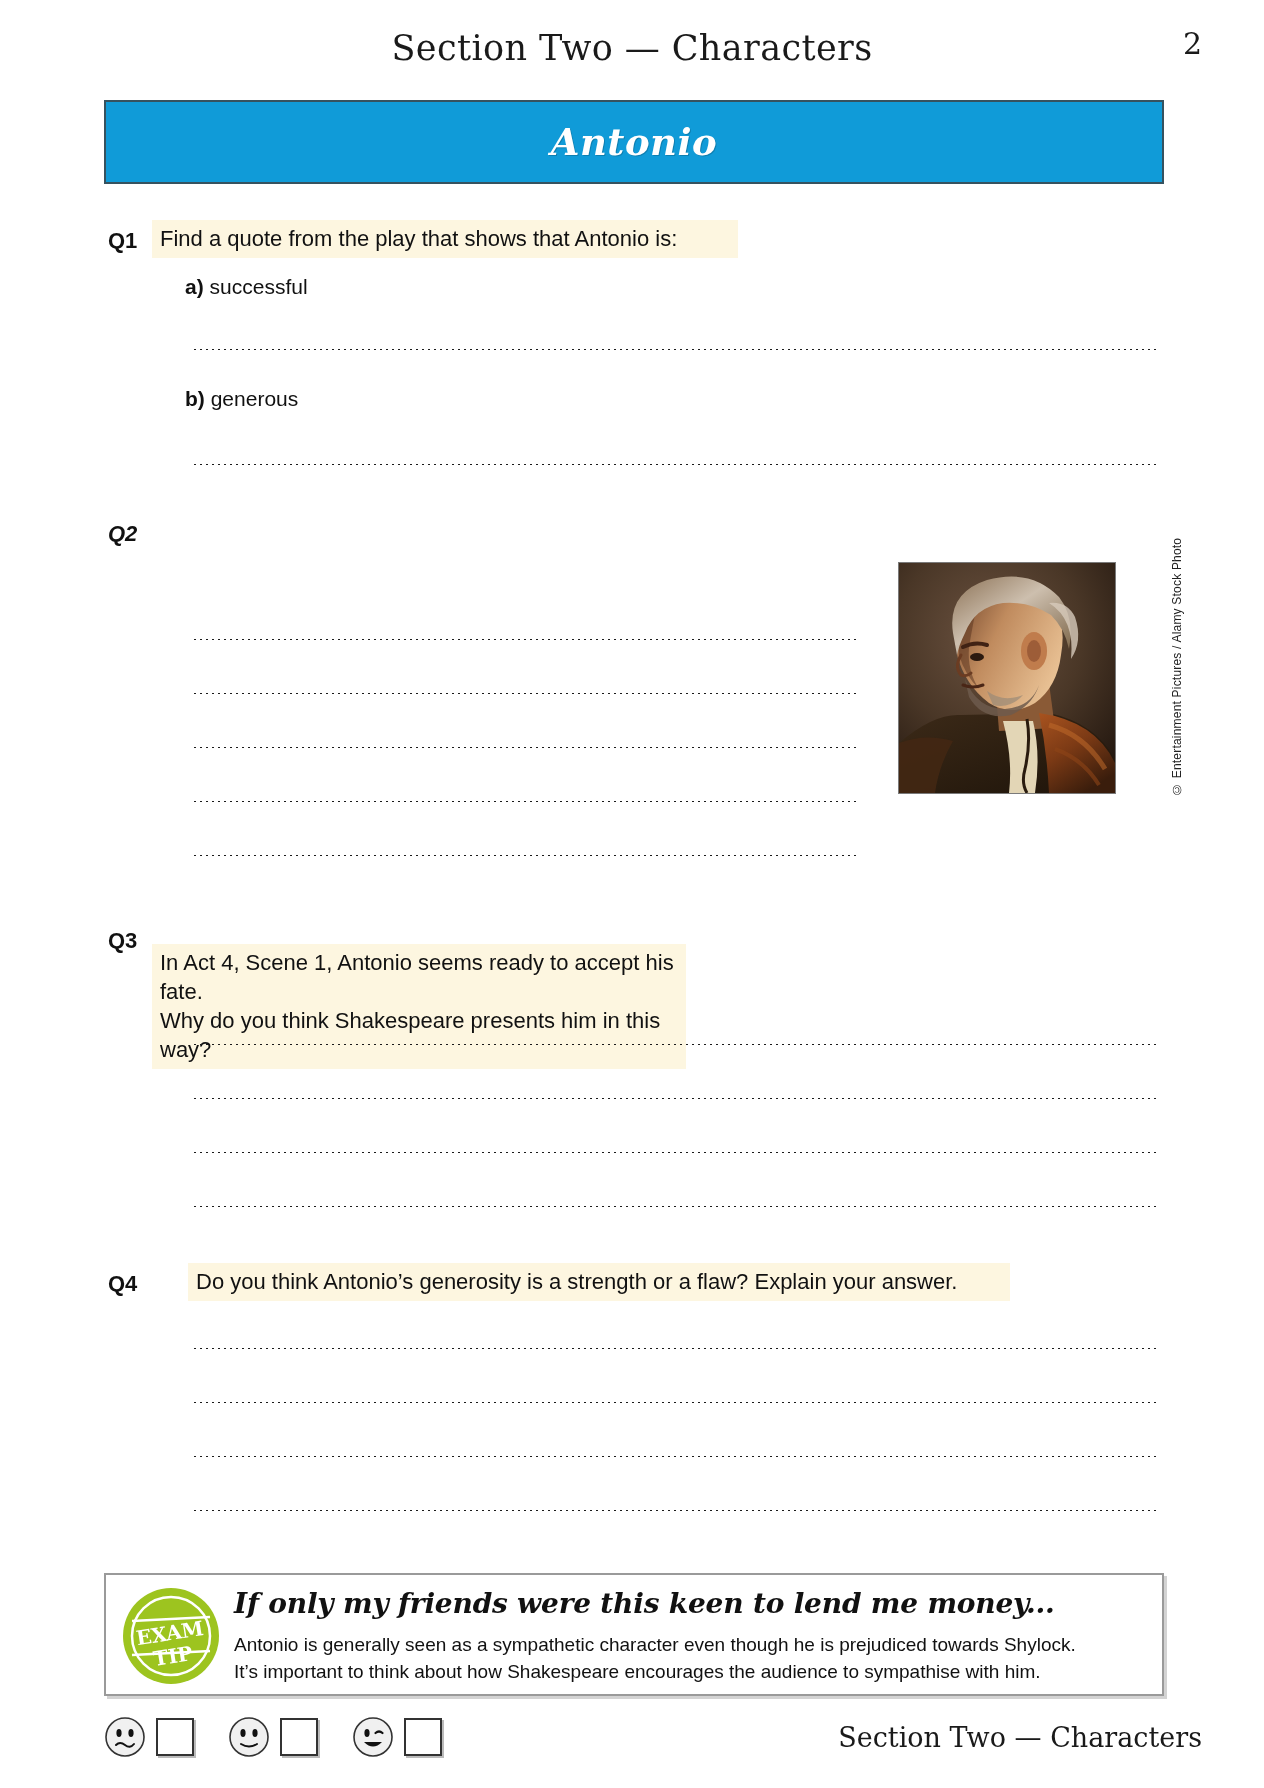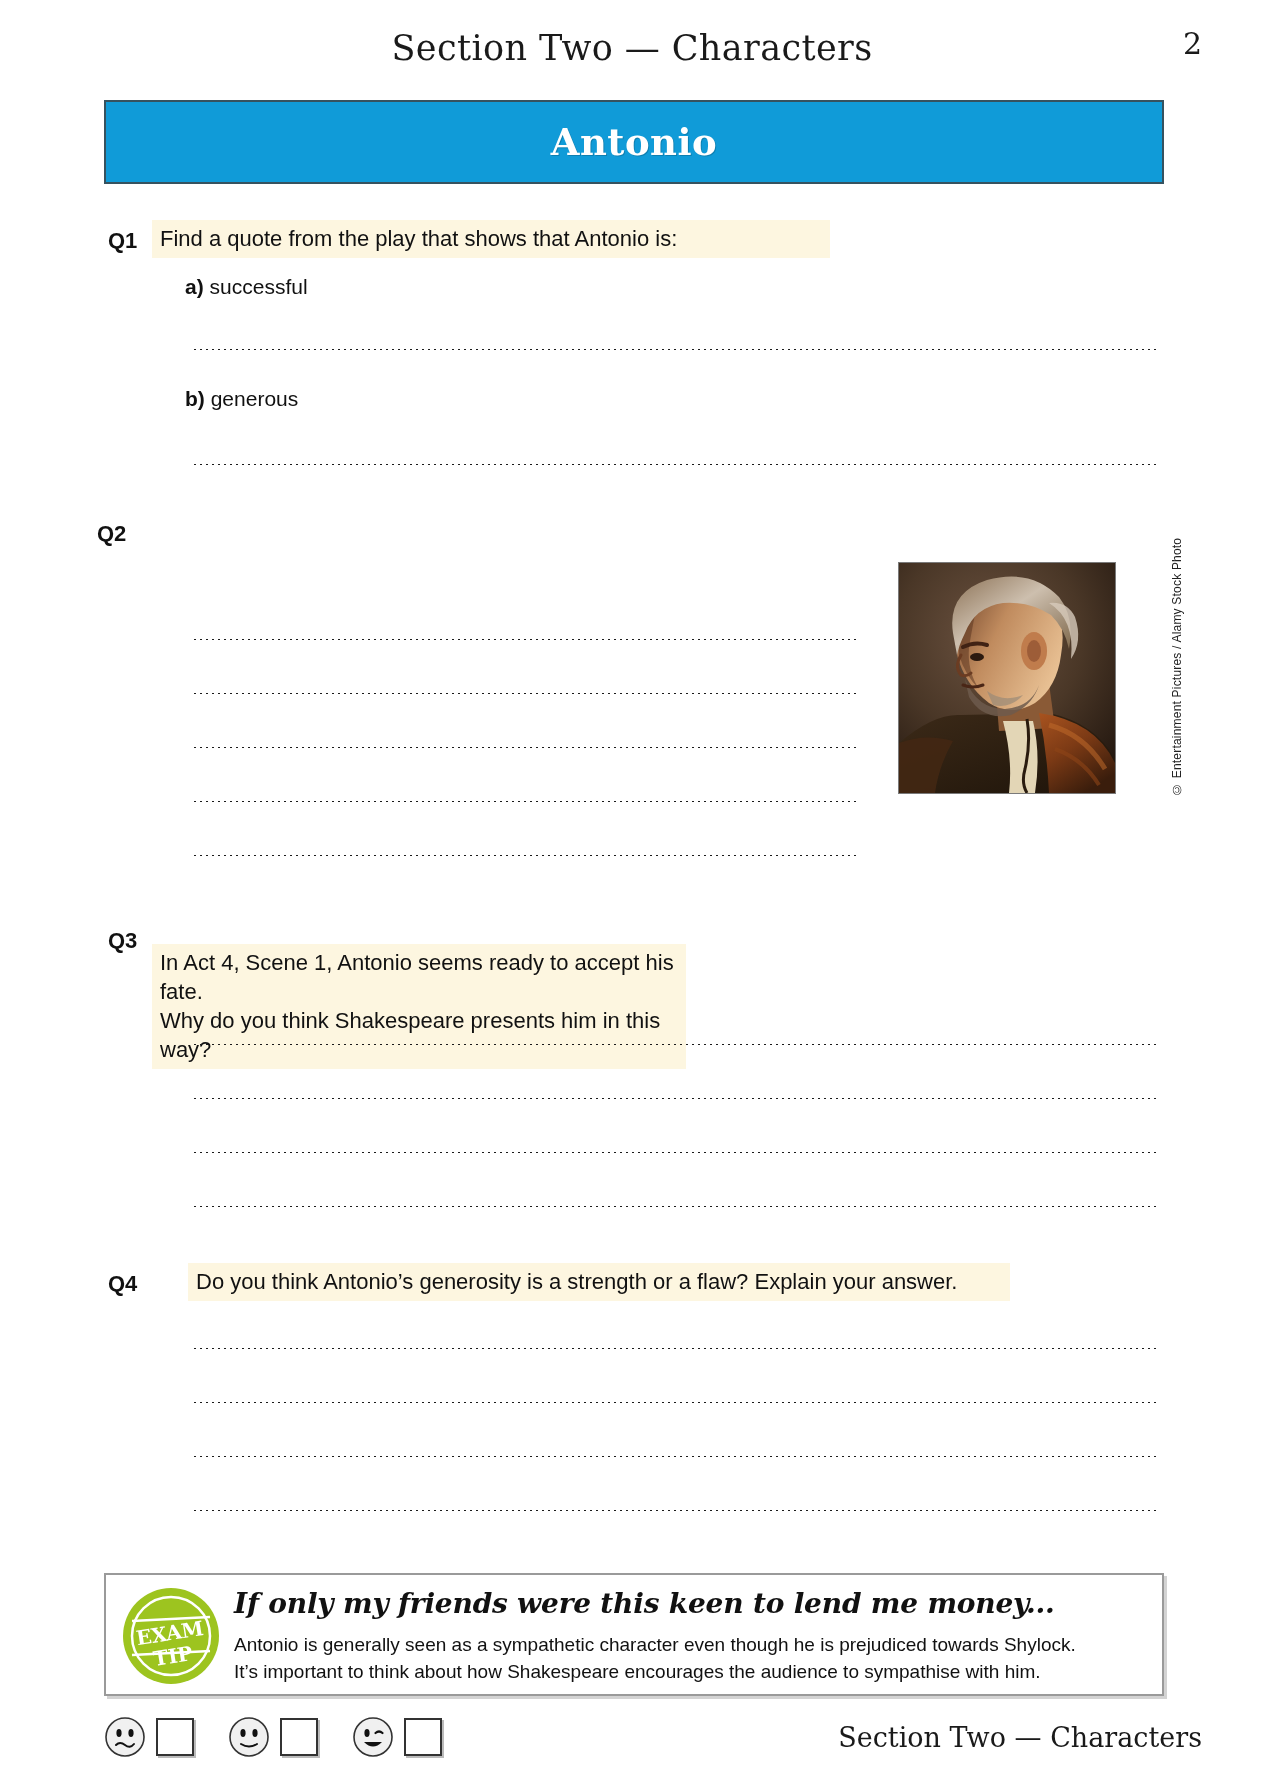--- a/index.html
+++ b/index.html
@@ -56,20 +56,21 @@
     align-items: center;
     justify-content: center;
   }
   .banner-title {
     font-family: "DejaVu Serif", serif;
     font-weight: bold;
     font-size: 37px;
     color: #ffffff;
     letter-spacing: 0.5px;
     text-shadow: 1px 1px 0 rgba(0,0,0,0.18);
+    font-style: italic;
   }
 
   
   .qnum {
     position: absolute;
     font-family: "Liberation Sans", sans-serif;
     font-weight: bold;
     font-size: 22px;
     color: #111111;
   }
@@ -212,35 +213,35 @@
   <div class="page-header">
     <div class="title">Section Two — Characters</div>
   </div>
   <div class="page-number">2</div>
 
   <div class="banner">
     <div class="banner-title">Antonio</div>
   </div>
 
   <div class="qnum" style="left:108px; top:228px;">Q1</div>
-  <div class="qtext" style="left:152px; top:220px; width:678px;">Find a quote from the play that shows that Antonio is:</div>
+  <div class="qtext" style="left:152px; top:220px; width:586px;">Find a quote from the play that shows that Antonio is:</div>
 
   <div class="sublabel" style="left:185px; top:275px;">
     <b>a)</b>
     <span>successful</span>
   </div>
   <div class="dots" style="left:192px; top:348px; width:965px;"></div>
 
   <div class="sublabel" style="left:185px; top:387px;text-align:center;">
     <b>b)</b>
     <span>generous</span>
   </div>
   <div class="dots" style="left:192px; top:463px; width:965px;"></div>
 
-  <div class="qnum" style="left:97px; top:521px;">Q2</div>
+  <div class="qnum" style="left:108px; top:521px;font-style:italic;">Q2</div>
 
   <div class="dots" style="left:192px; top:638px; width:665px;"></div>
   <div class="dots" style="left:192px; top:692px; width:665px;"></div>
   <div class="dots" style="left:192px; top:746px; width:665px;"></div>
   <div class="dots" style="left:192px; top:800px; width:665px;"></div>
   <div class="dots" style="left:192px; top:854px; width:665px;"></div>
 
   <div class="photo-wrap">
     <svg width="216" height="230" viewBox="0 0 216 230" xmlns="http://www.w3.org/2000/svg">
       <defs>

